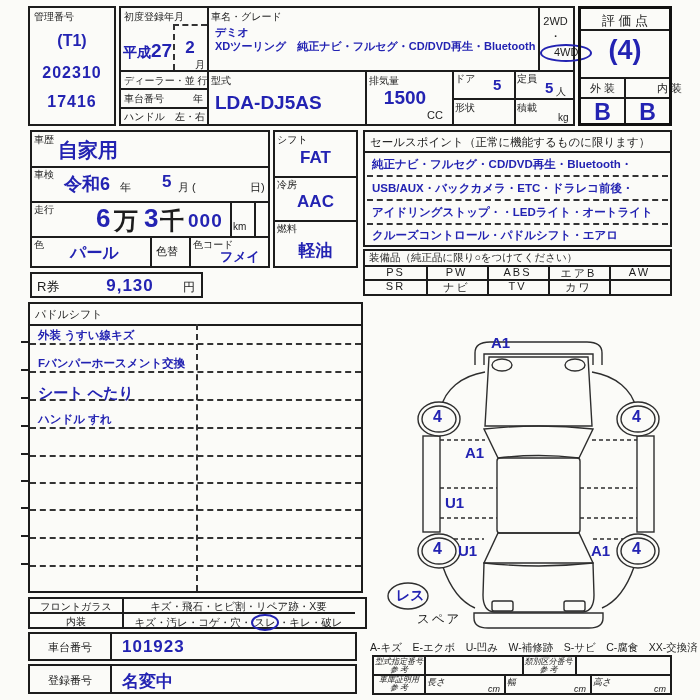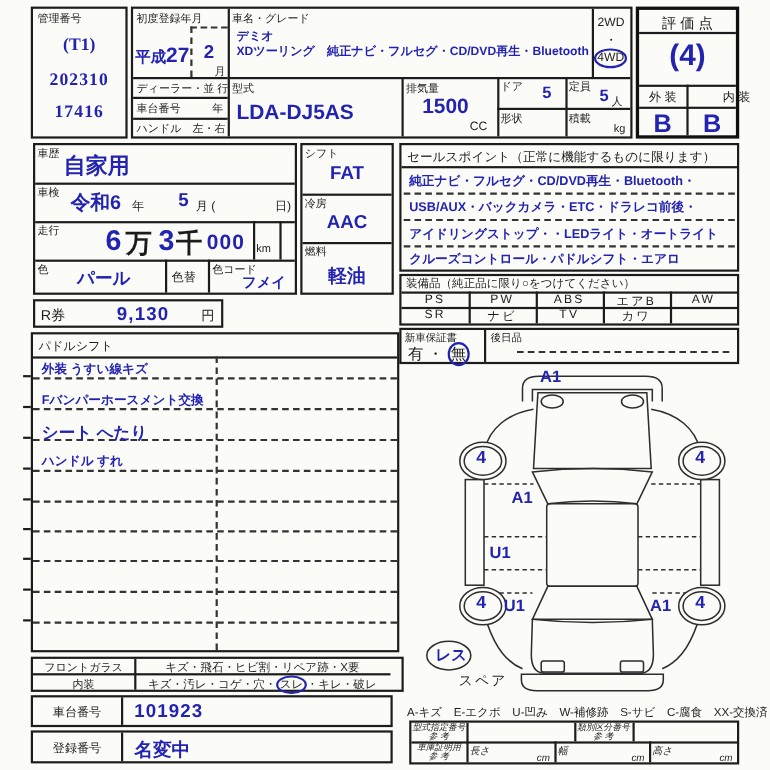--- a/index.html
+++ b/index.html
@@ -9,33 +9,33 @@
   .box{position:absolute;border:2px solid #1c1c1c;box-sizing:border-box;}
   .box3{position:absolute;border:3px solid #111;box-sizing:border-box;}
   .hl{position:absolute;background:#1c1c1c;height:2px;}
   .vl{position:absolute;background:#1c1c1c;width:2px;}
   .dh{position:absolute;border-top:2px dashed #333;height:0;}
   .dv{position:absolute;border-left:2px dashed #333;width:0;}
   .lbl{position:absolute;font-size:10px;white-space:nowrap;color:#1c1c1c;}
   .bb{position:absolute;color:#2323b2;font-weight:bold;white-space:nowrap;}
   .bk{position:absolute;color:#1c1c1c;white-space:nowrap;}
   .ctr{text-align:center;}
-  .circ{border:2px solid #2323b2;border-radius:50%;padding:0 1px;display:inline-block;line-height:1.25;}
+  .circ{border:2px solid #2323b2;border-radius:50%;padding:0 12px;display:inline-block;line-height:1.25;}
   .tick{position:absolute;left:21px;width:7px;height:2px;background:#1c1c1c;}
   svg{position:absolute;left:0;top:0;}
   svg *{stroke:#2e2e2e;stroke-width:1.4;fill:none;}
   svg .wh{fill:#fbfbf8;}
   svg .dsh{stroke-dasharray:4 3;stroke-width:1.1;stroke:#555;}
 </style>
 </head>
 <body>
 
 <div id="sheet">
 
-  <div class="box" style="left:28px;top:6px;width:88px;height:120px;font-family:Liberation Serif, serif;">
+  <div class="box" style="left:28px;top:6px;width:88px;height:120px;">
     <span class="lbl" style="left:4px;top:2px;">管理番号</span>
     <div class="bb ctr" style="left:0;top:24px;width:84px;font-size:16px;">(T1)</div>
     <div class="bb ctr" style="left:0;top:56px;width:84px;font-size:16px;letter-spacing:1px;">202310</div>
     <div class="bb ctr" style="left:0;top:85px;width:84px;font-size:16px;letter-spacing:1px;">17416</div>
   </div>
 
   <div class="box" style="left:119px;top:6px;width:456px;height:120px;">
 
     <div class="vl" style="left:86px;top:0;height:116px;"></div>
     <div class="hl" style="left:0;top:62px;width:86px;"></div>
@@ -163,27 +163,20 @@
     <div class="bk ctr" style="left:122px;top:15px;width:61px;font-size:11px;letter-spacing:2px;">ABS</div>
     <div class="bk ctr" style="left:183px;top:15px;width:61px;font-size:11px;letter-spacing:2px;">エアB</div>
     <div class="bk ctr" style="left:244px;top:15px;width:61px;font-size:11px;letter-spacing:2px;">AW</div>
     <div class="bk ctr" style="left:0;top:29px;width:61px;font-size:11px;letter-spacing:2px;">SR</div>
     <div class="bk ctr" style="left:61px;top:29px;width:61px;font-size:11px;letter-spacing:2px;">ナビ</div>
     <div class="bk ctr" style="left:122px;top:29px;width:61px;font-size:11px;letter-spacing:2px;">TV</div>
     <div class="bk ctr" style="left:183px;top:29px;width:61px;font-size:11px;letter-spacing:2px;">カワ</div>
     <div class="bk ctr" style="left:244px;top:29px;width:61px;font-size:11px;letter-spacing:2px;"></div>
   </div>
 
-  <div class="box" style="left:363px;top:298px;width:309px;height:33px;">
-    <div class="vl" style="left:75px;top:0;height:29px;"></div>
-    <span class="lbl" style="left:3px;top:1px;font-size:9.5px;">新車保証書</span>
-    <span class="bk" style="left:6px;top:11px;font-size:14px;"><span>有</span> <span>・</span> <span class="circ">無</span></span>
-    <span class="lbl" style="left:81px;top:1px;font-size:9.5px;">後日品</span>
-    <div class="dh" style="left:105px;top:19px;width:193px;"></div>
-  </div>
 
   <div class="box" style="left:30px;top:272px;width:173px;height:26px;">
     <span class="bk" style="left:5px;top:4px;font-size:13px;">R券</span>
     <span class="bb ctr" style="left:52px;top:2px;width:92px;font-size:17px;letter-spacing:1px;">9,130</span>
     <span class="bk" style="left:151px;top:5px;font-size:12px;">円</span>
   </div>
 
   <div class="box" style="left:28px;top:302px;width:335px;height:291px;">
     <span class="bk" style="left:5px;top:3px;font-size:11px;">パドルシフト</span>
     <div class="hl" style="left:0;top:20px;width:331px;"></div>

